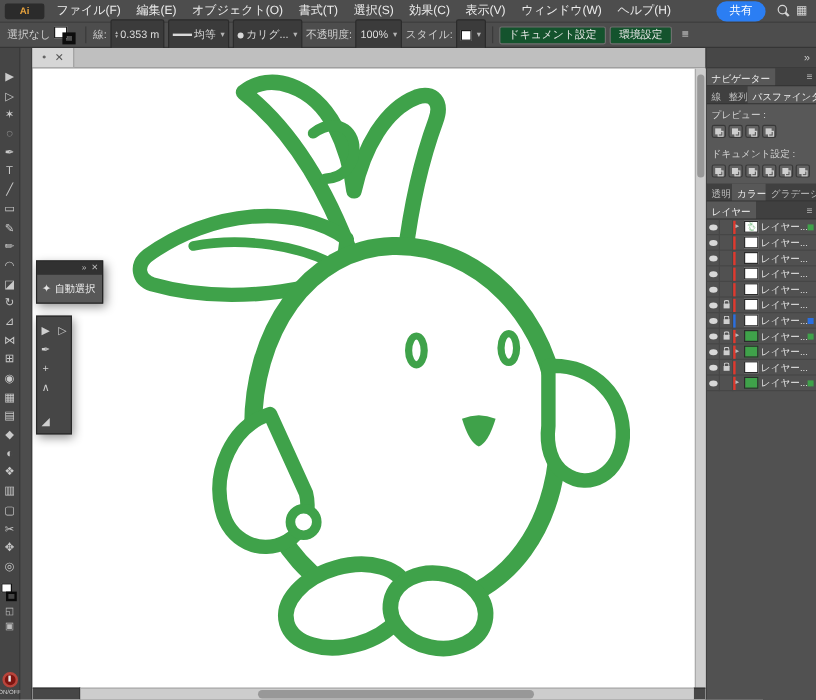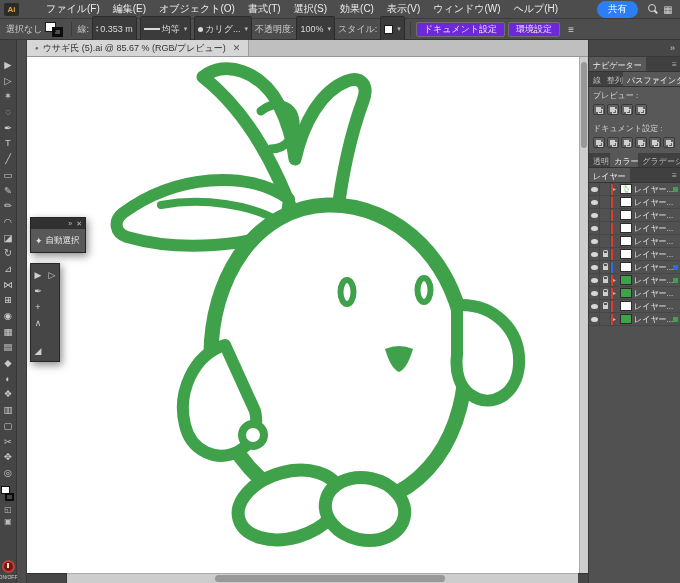--- a/index.html
+++ b/index.html
@@ -2,42 +2,42 @@
 <html><head>
 <meta charset="utf-8">
 <style>
 *{box-sizing:border-box;margin:0;padding:0;}
 html,body{width:680px;height:583px;overflow:hidden;}
 body{background:#3e3e3e;font-family:"Liberation Sans","DejaVu Sans",sans-serif;}
 .app{width:680px;height:583px;display:flex;flex-direction:column;color:#e3e3e3;}
 
 
 .menubar{height:19px;background:#4d4d4d;display:flex;align-items:center;padding:0 4px;gap:1px;border-bottom:1px solid #3c3c3c;flex:none;}
-.appicon{width:15px;height:13px;background:#2b2b2b;color:#e8a33d;font-size:8px;font-weight:bold;display:flex;align-items:center;justify-content:center;border-radius:2px;margin-right:20px;}
+.appicon{width:33px;height:13px;background:#2b2b2b;color:#e8a33d;font-size:8px;font-weight:bold;display:flex;align-items:center;justify-content:center;border-radius:2px;margin-right:3px;}
 .menu-item{padding:0 6px;font-size:10px;color:#ececec;white-space:nowrap;}
 .mb-spacer{flex:1;}
 .share-btn{background:#2b7ef3;color:#fff;border-radius:9px;padding:2px 11px;font-size:9.5px;margin-right:6px;white-space:nowrap;}
 .mb-icon{width:16px;text-align:center;color:#d5d5d5;font-size:10px;}
 .icon-search{position:relative;width:14px;height:14px;}
 .icon-search:before{content:"";position:absolute;left:3px;top:2px;width:6px;height:6px;border:1.5px solid #d5d5d5;border-radius:50%;}
 .icon-search:after{content:"";position:absolute;left:9px;top:9px;width:4px;height:1.5px;background:#d5d5d5;transform:rotate(45deg);}
 
 
 .controlbar{height:21px;background:#4d4d4d;display:flex;align-items:center;gap:3px;padding:0 6px;border-bottom:1px solid #353535;font-size:9px;color:#dcdcdc;white-space:nowrap;flex:none;}
 .cb-label{color:#cfcfcf;}
 .swatch-pair{position:relative;width:21px;height:17px;flex:none;}
 .sw-fill{position:absolute;left:0;top:1px;width:11px;height:10px;background:#fff;border:1px solid #1c1c1c;}
 .sw-stroke{position:absolute;left:7px;top:6px;width:11px;height:10px;border:3px solid #0d0d0d;background:transparent;}
 .cb-field{background:#3b3b3b;border:1px solid #2b2b2b;border-radius:2px;height:26px;display:flex;align-items:center;padding:0 3px;gap:2px;}
 .stepper{display:flex;flex-direction:column;font-size:4.5px;line-height:4.5px;color:#b5b5b5;}
 .dd-arrow{font-size:7px;color:#b5b5b5;margin-left:2px;}
 .profile-line{width:16px;height:2px;background:#d9d9d9;}
 .brush-dot{width:5px;height:5px;border-radius:50%;background:#d9d9d9;flex:none;}
 .style-sw{width:9px;height:9px;background:#fff;border:1px solid #1c1c1c;}
-.cb-btn{border:1px solid #6e6e6e;border-radius:2px;height:15px;display:flex;align-items:center;padding:0 7px;background:#6d28d9;font-size:9px;color:#e8e8e8;}
+.cb-btn{border:1px solid #6e6e6e;border-radius:2px;height:15px;display:flex;align-items:center;padding:0 7px;background:#14532d;font-size:9px;color:#e8e8e8;}
 .cb-sep{width:1px;height:14px;background:#3a3a3a;margin:0 2px;flex:none;}
 
 
 .main{flex:1;display:flex;min-height:0;}
 .toolbar{width:17px;background:#454545;border-right:1px solid #383838;display:flex;flex-direction:column;align-items:center;padding-top:17px;flex:none;}
 .tool{width:16px;height:15.7px;font-size:9.5px;line-height:15.7px;text-align:center;color:#c9c9c9;}
 .fs{position:relative;width:14px;height:18px;margin-top:5px;flex:none;}
 .fs-fill{position:absolute;left:0;top:0;width:9px;height:8px;background:#fff;border:1px solid #111;}
 .fs-stroke{position:absolute;left:4px;top:7px;width:9px;height:8px;border:2px solid #0a0a0a;}
 .mini{width:16px;height:12px;font-size:8px;line-height:12px;text-align:center;color:#bdbdbd;}
@@ -233,21 +233,20 @@
       <span class="power"></span>
       <span class="onoff">ON/OFF</span>
     </div>
 
     <div class="gutter"></div>
 
     <div class="doc">
       <div class="tabbar">
         <div class="doctab">
           <span class="dot">●</span>
-          <span>ウサギ氏 (5).ai @ 85.67 % (RGB/プレビュー)</span>
           <span class="x">✕</span>
         </div>
       </div>
 
       <div class="canvas">
         <svg class="art" viewBox="0 0 552 516" width="552" height="516">
             <use href="#rabbit-art"></use>
           </svg>
 
         <div class="float-panel">

